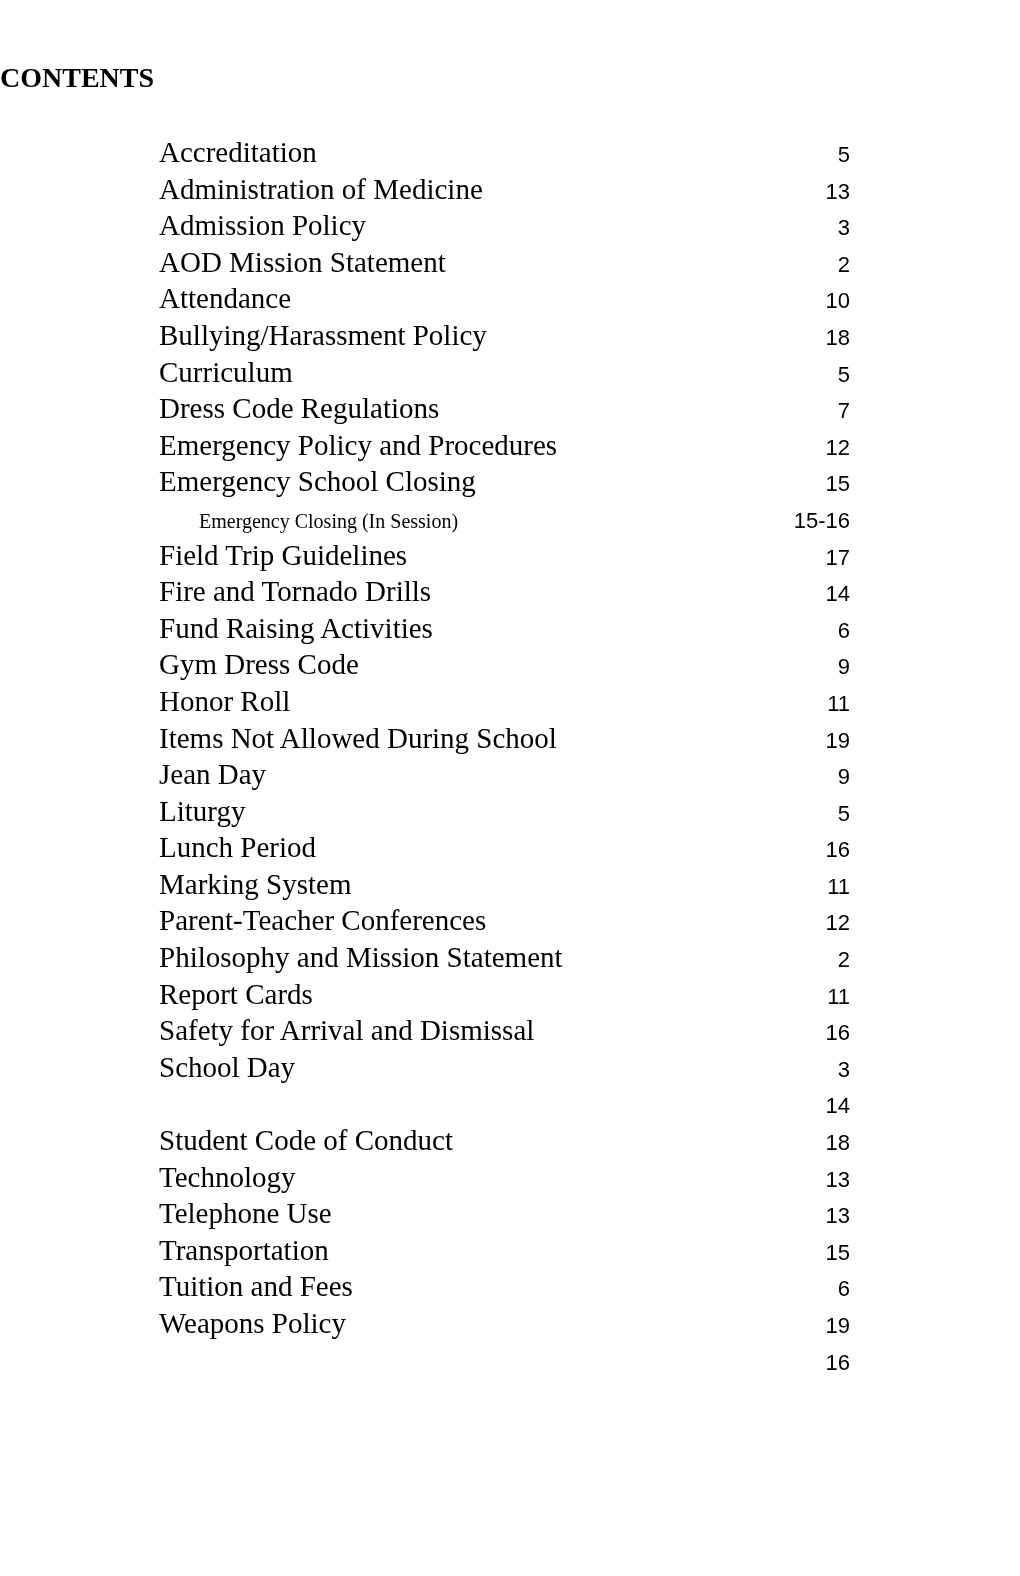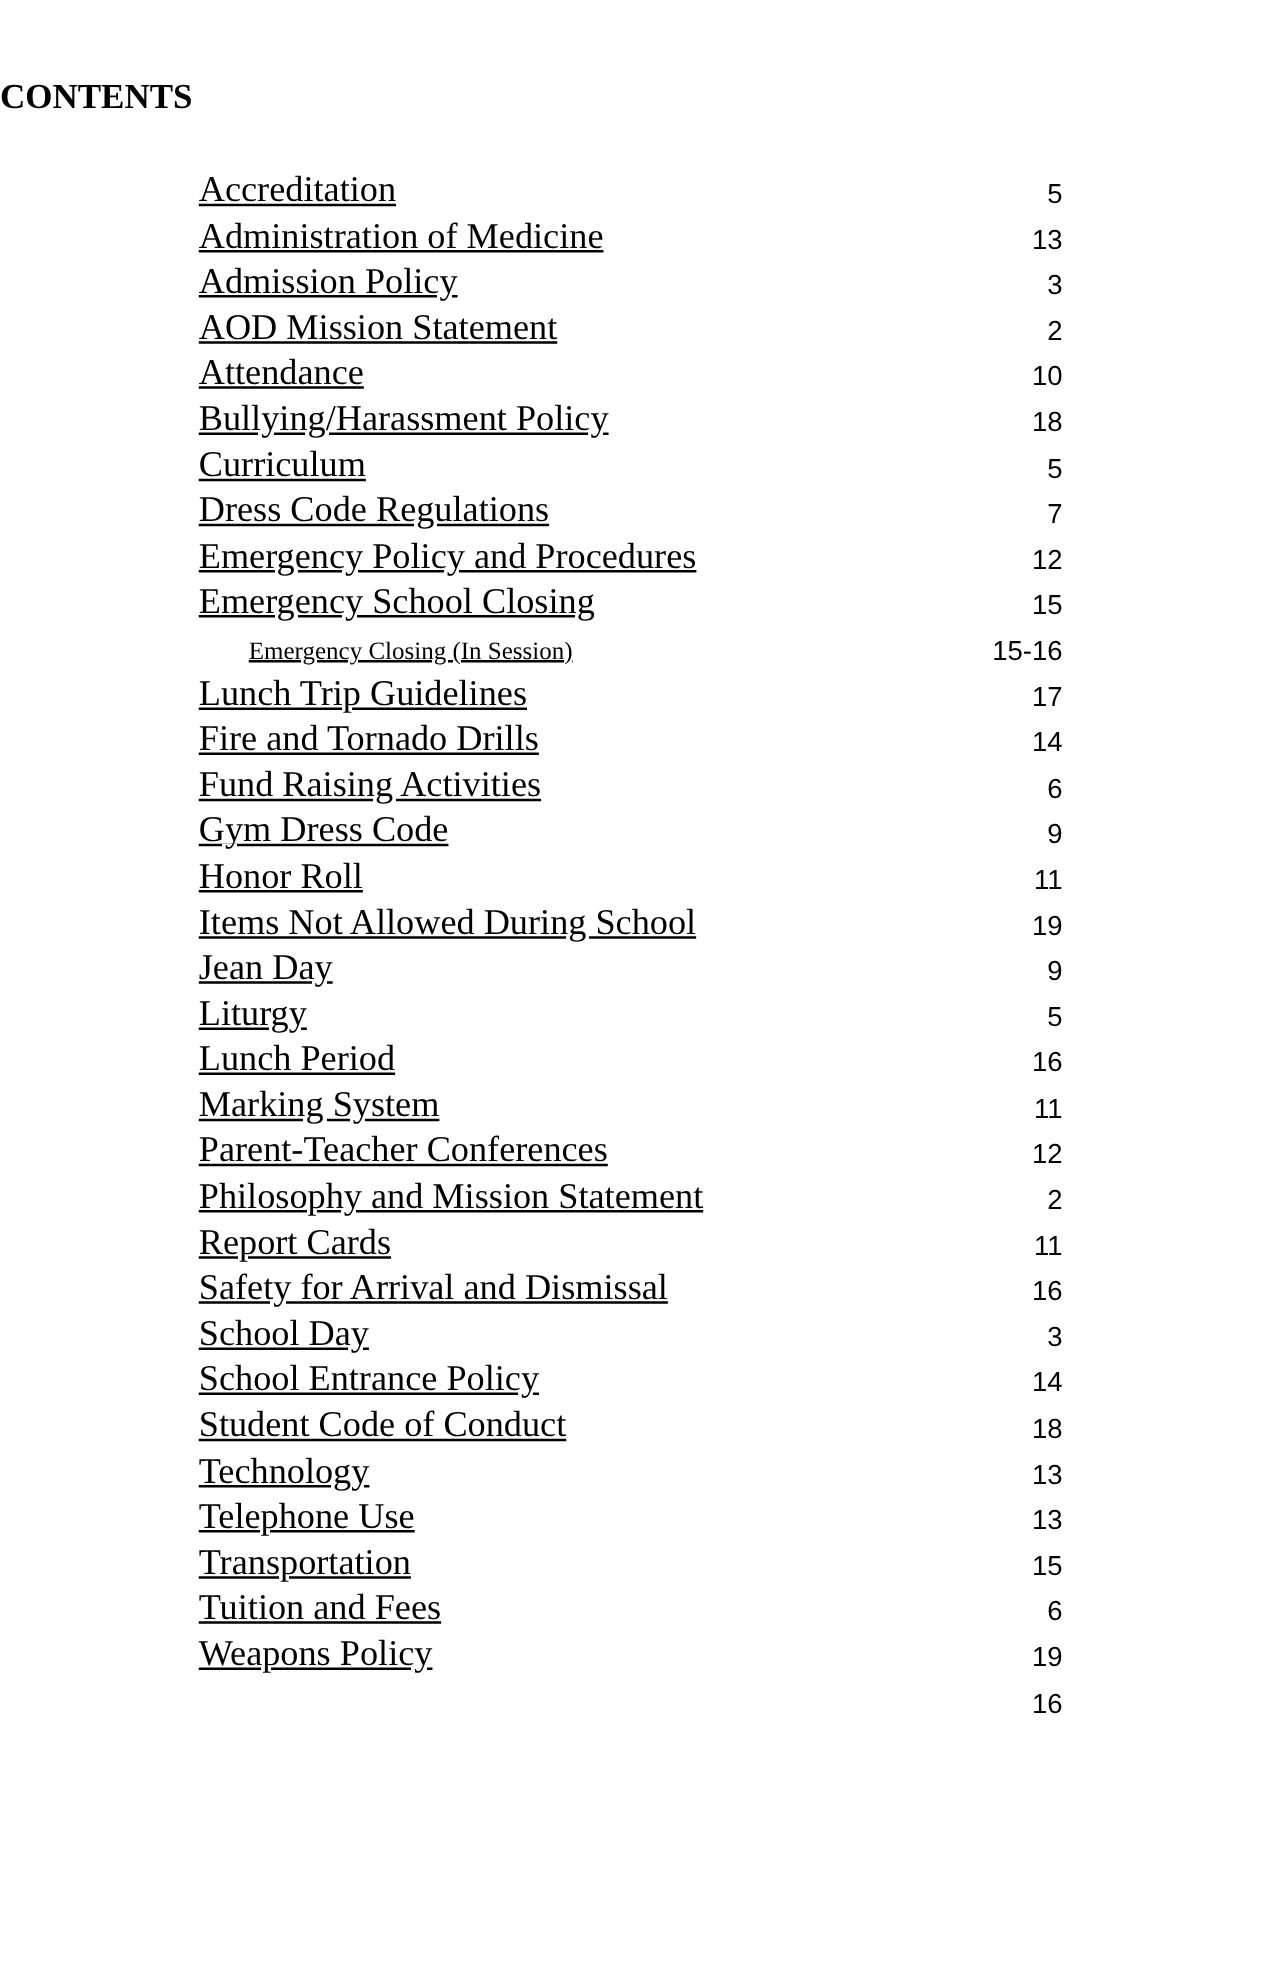--- a/index.html
+++ b/index.html
@@ -5,21 +5,21 @@
     html, body { margin: 0; padding: 0; background: #ffffff; }
     body { width: 1020px; height: 1576px; position: relative; overflow: hidden; color: #000; }
     .title {
       position: absolute; left: 0; width: 1008px; top: 62px; text-align: left;
       font-family: "Liberation Serif", serif; font-weight: bold; font-size: 28px;
     }
     .toc { position: absolute; left: 159px; top: 134px; width: 691px; }
     .row { position: relative; height: 36.6px; }
     .label {
       position: absolute; left: 0; top: 0;
-      font-family: "Liberation Serif", serif; font-size: 29px; line-height: 36px; white-space: nowrap; text-decoration: underline;
+      font-family: "Liberation Serif", serif; font-size: 29px; line-height: 36px; white-space: nowrap;
     }
     .label.small { font-size: 20px; top: 3px; margin-left: 40px; }
     .page {
       position: absolute; right: 0; top: 5px;
       font-family: "Liberation Sans", sans-serif; font-size: 22px; line-height: 32px; white-space: nowrap;
     }
   </style>
 </head>
 <body>
 
@@ -64,21 +64,21 @@
     </div>
     <div class="row">
       <span class="label">Emergency School Closing</span>
       <span class="page">15</span>
     </div>
     <div class="row">
       <span class="label small">Emergency Closing (In Session)</span>
       <span class="page">15-16</span>
     </div>
     <div class="row">
-      <span class="label">Lunch Trip Guidelines</span>
+      <span class="label">Field Trip Guidelines</span>
       <span class="page">17</span>
     </div>
     <div class="row">
       <span class="label">Fire and Tornado Drills</span>
       <span class="page">14</span>
     </div>
     <div class="row">
       <span class="label">Fund Raising Activities</span>
       <span class="page">6</span>
     </div>
@@ -124,21 +124,20 @@
     </div>
     <div class="row">
       <span class="label">Safety for Arrival and Dismissal</span>
       <span class="page">16</span>
     </div>
     <div class="row">
       <span class="label">School Day</span>
       <span class="page">3</span>
     </div>
     <div class="row">
-      <span class="label">School Entrance Policy</span>
       <span class="page">14</span>
     </div>
     <div class="row">
       <span class="label">Student Code of Conduct</span>
       <span class="page">18</span>
     </div>
     <div class="row">
       <span class="label">Technology</span>
       <span class="page">13</span>
     </div>

